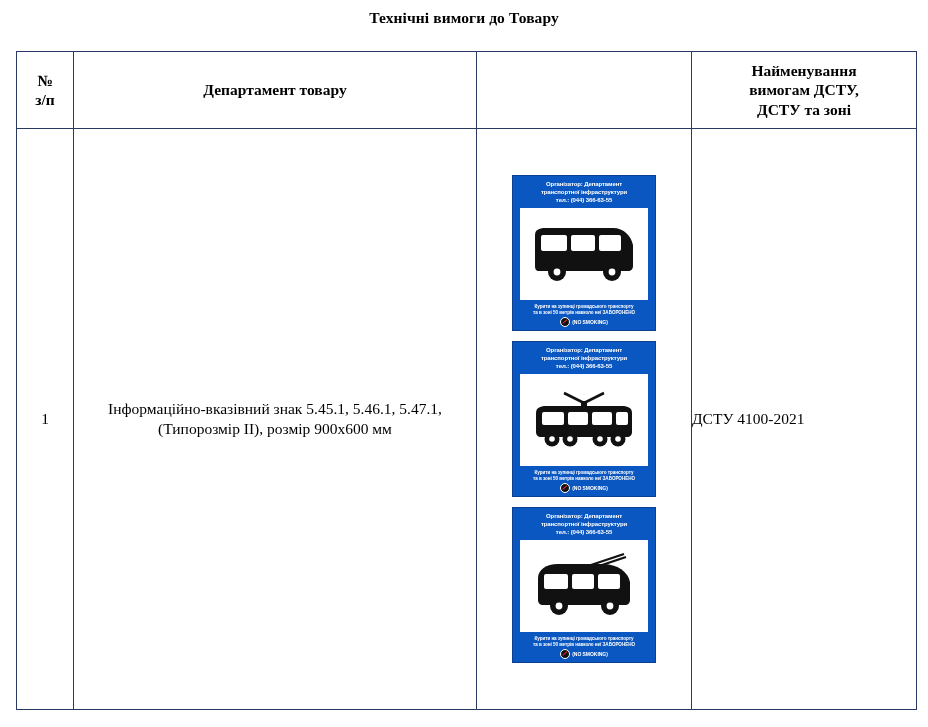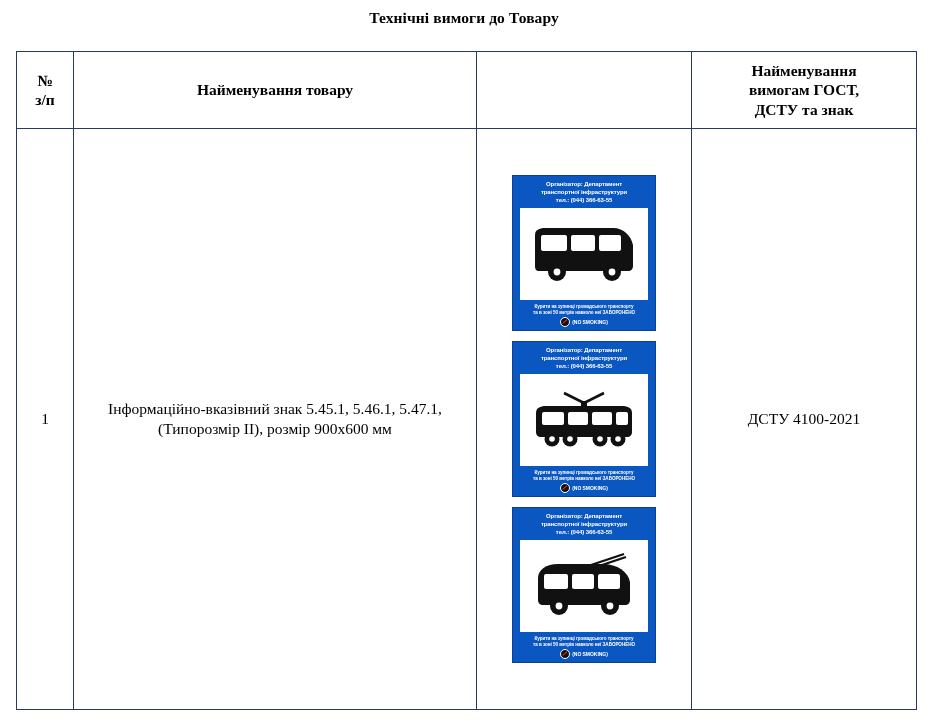--- a/index.html
+++ b/index.html
@@ -60,21 +60,21 @@
     text-align: center;
     font-size: 15.5px;
   }
   td.c-name {
     text-align: center;
     font-size: 15.5px;
     line-height: 1.28;
     padding: 6px 10px 6px 14px;
   }
   td.c-std {
-    text-align: center;
+    text-align: left;
     font-size: 15.5px;
   }
   td.c-image {
     text-align: center;
     padding: 6px 0 8px 0;
   }
   .row-body td {
     height: 580px;
   }
 
@@ -175,26 +175,26 @@
 
   <div class="doc-title">Технічні вимоги до Товару</div>
 
   <table class="spec-table">
     <thead>
       <tr>
         <th class="h-num">
           <span>№</span><br>
           <span>з/п</span>
         </th>
-        <th class="h-name">Найменування товару</th>
+        <th class="h-name">Департамент товару</th>
         <th class="h-image"></th>
         <th class="h-std">
           <span>Найменування</span><br>
-          <span>вимогам ГОСТ,</span><br>
-          <span>ДСТУ та знак</span>
+          <span>вимогам ДСТУ,</span><br>
+          <span>ДСТУ та зоні</span>
         </th>
       </tr>
     </thead>
     <tbody>
       <tr class="row-body">
         <td class="c-num">1</td>
         <td class="c-name">Інформаційно-вказівний знак 5.45.1, 5.46.1, 5.47.1, (Типорозмір ІІ), розмір 900х600 мм</td>
         <td class="c-image">
           <div class="signs">
 

